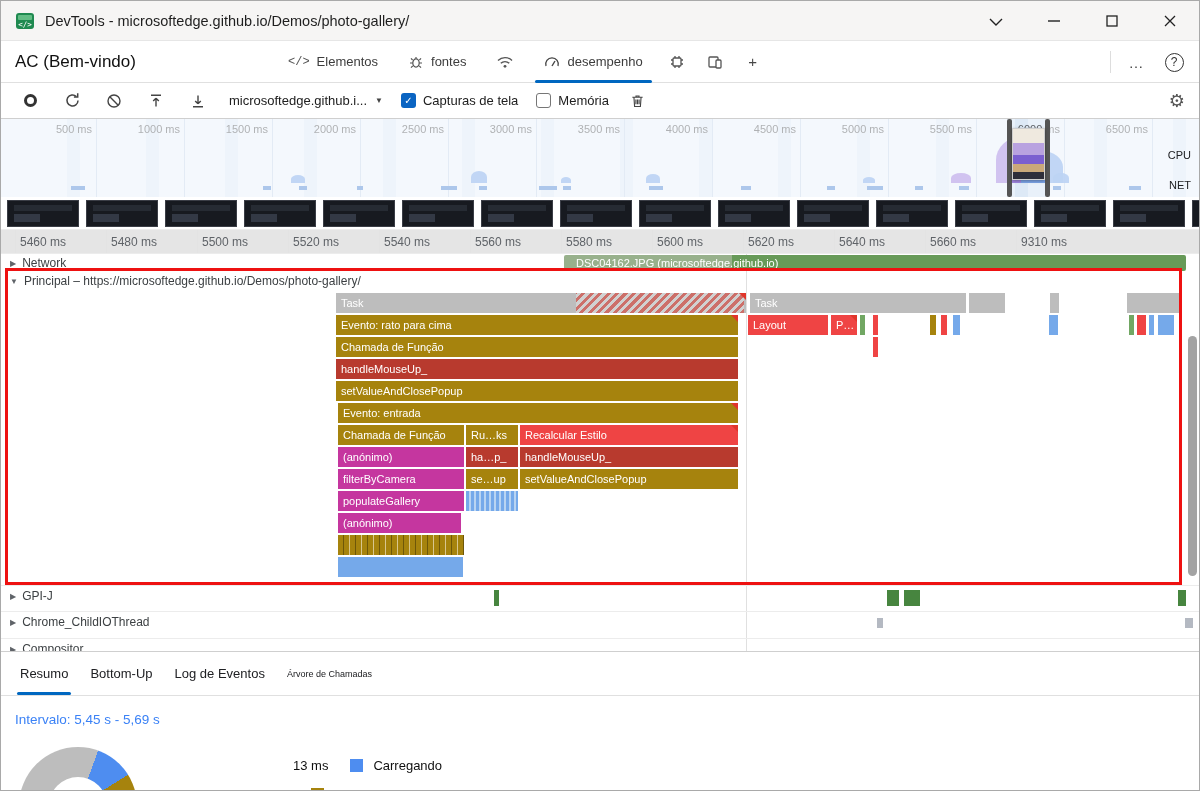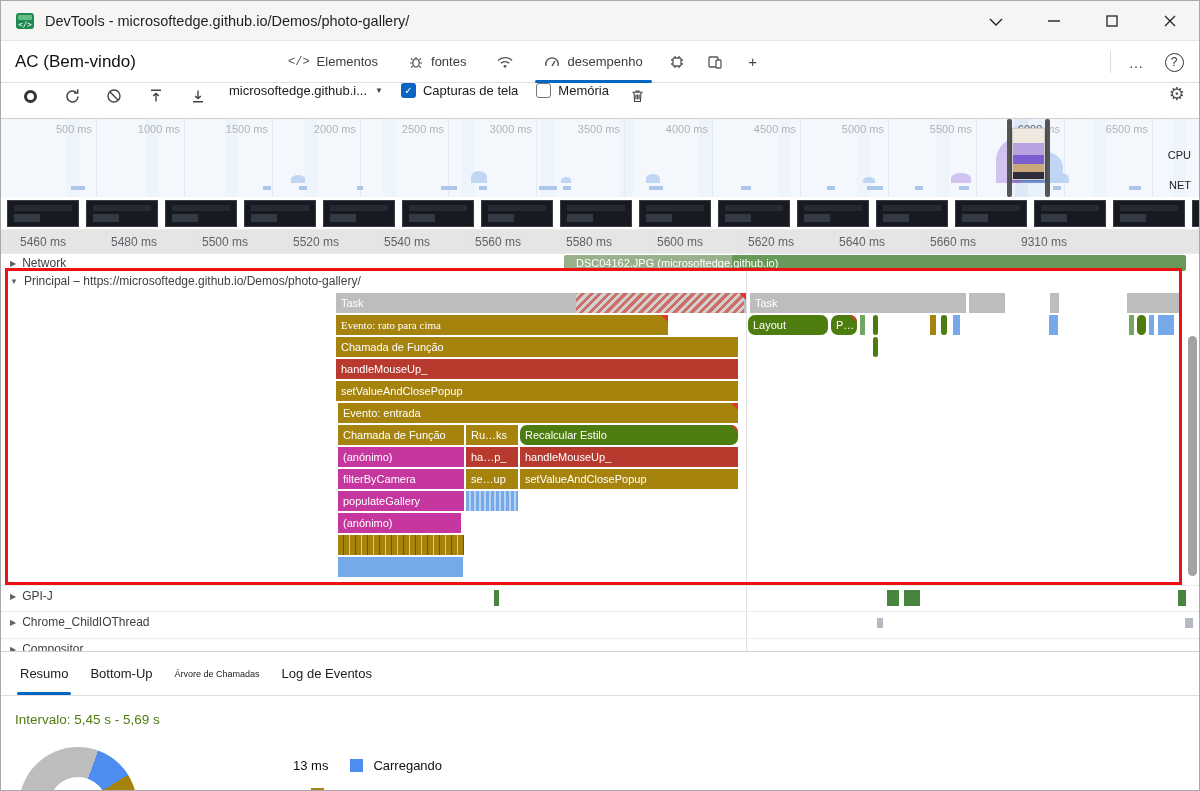--- a/index.html
+++ b/index.html
@@ -19,21 +19,21 @@
   .context { font-size:17px; color:#101010; padding:0 14px; width:272px; white-space:nowrap; }
   .dtab { display:flex; align-items:center; gap:7px; height:42px; padding:0 15px; font-size:13px; color:#3c3c3c; position:relative; white-space:nowrap; }
   .dtab.selected::after { content:""; position:absolute; left:6px; right:6px; bottom:0; height:3px; background:#0067c0; border-radius:2px; }
   .icon-btn { width:38px; height:42px; display:flex; align-items:center; justify-content:center; color:#474747; font-size:15px; }
   .tab-right { position:absolute; right:6px; top:0; height:42px; display:flex; align-items:center; }
   .vdiv { width:1px; height:22px; background:#ddd; margin:0 6px; }
   .help-circle { width:19px; height:19px; border:1.6px solid #333; border-radius:50%; display:flex; align-items:center; justify-content:center; font-size:12px; color:#333; }
   .glyph-mono { font-family:"Liberation Mono","DejaVu Sans Mono",monospace; font-size:12px; color:#555; }
 
   
-  .ptoolbar { position:absolute; top:82px; left:0; right:0; height:36px; background:#fff; border-bottom:1px solid #cfcfcf; display:flex; align-items:flex-start; }
+  .ptoolbar { position:absolute; top:82px; left:0; right:0; height:36px; background:#fff; border-bottom:1px solid #cfcfcf; display:flex; align-items:center; }
   .tool { display:flex; align-items:center; justify-content:center; width:26px; height:26px; margin-left:16px; }
   .record-ring { width:13px; height:13px; border:3px solid #333; border-radius:50%; }
   .page-select { display:flex; align-items:center; gap:8px; margin-left:18px; font-size:13px; color:#202020; }
   .caret { font-size:8px; color:#444; }
   .cb-group { display:flex; align-items:center; margin-left:18px; }
   .cb { width:15px; height:15px; border-radius:3px; display:inline-flex; align-items:center; justify-content:center; }
   .cb.checked { background:#0a64c2; color:#fff; font-size:10px; }
   .cb.un { border:1px solid #767676; background:#fff; }
   .cb-label { font-size:13px; color:#202020; margin-left:7px; }
   .gear-right { position:absolute; right:14px; font-size:18px; color:#555; }
@@ -70,39 +70,39 @@
   .track-head { position:absolute; left:0; display:flex; align-items:center; gap:6px; padding-left:9px; font-size:12px; color:#3c4043; white-space:nowrap; }
   .tri { font-size:8px; color:#5f6368; }
   .net-bar { position:absolute; left:563px; top:1px; width:622px; height:16px; border-radius:2px; color:#fff; font-size:11px; line-height:16px; padding-left:12px; white-space:nowrap; overflow:hidden;
     background:linear-gradient(90deg,#98b18c 0 27%, #679a58 27%); }
   .flame { position:absolute; left:0; top:39px; width:1185px; height:290px; }
   .bar { position:absolute; height:20px; font-size:11px; line-height:20px; color:#fff; white-space:nowrap; overflow:hidden; padding-left:5px; }
   .bar.task { background:#bdbdbd; }
   .bar.olive { background:#a6830d; }
   .bar.red { background:#b83a2e; }
   .bar.magenta { background:#c5369f; }
-  .bar.purple { background:#4d7c0f;border-radius:7px; }
+  .bar.purple { background:#ef4444; }
   .bar.blue { background:#75a9ea; }
   .bar.green { background:#71a763; }
   .bar.bluehatch { background:repeating-linear-gradient(90deg,#75a9ea 0 3px,#b9d4f2 3px 5px); }
   .bar.olivestrip { background:repeating-linear-gradient(90deg,#a6830d 0 5px,#6e5708 5px 6px,#a6830d 6px 11px,#d8c68f 11px 12px); }
   .bar.corner::after { content:""; position:absolute; top:0; right:0; border-top:7px solid #e0352b; border-left:7px solid transparent; }
   .hatch { position:absolute; top:0; bottom:0; background:repeating-linear-gradient(-45deg, rgba(217,48,37,.55) 0 3px, rgba(255,255,255,.3) 3px 6px); }
   .row-sep { position:absolute; left:0; right:0; height:1px; background:#ececec; }
   .gbar { position:absolute; height:16px; background:#47853f; }
   .iobar { position:absolute; height:10px; background:#b4b9c2; }
   .scroll-thumb { position:absolute; left:1187px; top:82px; width:9px; height:240px; background:#a3a3a3; border-radius:5px; z-index:6; }
 
   
   .bottom { position:absolute; left:0; right:0; top:650px; bottom:0; background:#fff; border-top:1px solid #cfcfcf; z-index:5; overflow:hidden; }
   .btabs { display:flex; align-items:stretch; height:44px; border-bottom:1px solid #e0e0e0; padding-left:8px; }
   .btab { padding:14px 11px 0 11px; font-size:13px; color:#202124; position:relative; white-space:nowrap; }
   .btab.active::after { content:""; position:absolute; left:8px; right:8px; bottom:0; height:3px; background:#0067c0; border-radius:2px; }
   .btab.small { font-size:9px; padding-top:17px; }
-  .range { font-size:13.5px; color:#4d7c0f; padding:16px 0 0 14px; }
+  .range { font-size:13.5px; color:#3b82f6; padding:16px 0 0 14px; }
   .donut { position:absolute; left:18px; top:95px; width:118px; height:118px; border-radius:50%;
     background:conic-gradient(#bdbdbd 0deg 20deg, #4e8df0 20deg 58deg, #a6830d 58deg 172deg, #bdbdbd 172deg 360deg); }
   .donut::after { content:""; position:absolute; left:50%; top:50%; width:58px; height:58px; margin:-29px 0 0 -29px; border-radius:50%; background:#fff; }
   .legend { position:absolute; left:248px; top:106px; display:flex; align-items:center; font-size:13px; color:#101010; }
   .lval { margin-right:22px;margin-left:44px; }
   .lsq { width:13px; height:13px; background:#4e8df0; margin-right:10px; }
   .lsq2 { position:absolute; left:310px; top:136px; width:13px; height:13px; background:#a6830d; }
 
   
   .annotation { position:absolute; left:4px; top:267px; width:1177px; height:317px; border:3px solid #ee1111; z-index:50; pointer-events:none; }
@@ -380,21 +380,21 @@
       <span class="tri">▼</span>
       <span>Principal – https://microsoftedge.github.io/Demos/photo-gallery/</span>
     </div>
 
     <div class="flame" id="flame">
         <div class="bar task corner" style="left: 335px; top: 0px; width: 410px;">Task<div class="hatch" style="left: 240px; width: 168px;"></div></div>
         <div class="bar task" style="left: 749px; top: 0px; width: 216px;">Task</div>
         <div class="bar task" style="left: 968px; top: 0px; width: 36px;"></div>
         <div class="bar task" style="left: 1049px; top: 0px; width: 9px;"></div>
         <div class="bar task" style="left: 1126px; top: 0px; width: 54px;"></div>
-        <div class="bar olive corner" style="left: 335px; top: 22px; width: 332px; font-family: Liberation Serif, serif;">Evento: rato para cima</div>
+        <div class="bar olive corner" style="left: 335px; top: 22px; width: 402px;">Evento: rato para cima</div>
         <div class="bar purple" style="left: 747px; top: 22px; width: 80px;">Layout</div>
         <div class="bar purple corner" style="left: 830px; top: 22px; width: 26px;">P…</div>
         <div class="bar green" style="left: 859px; top: 22px; width: 5px;"></div>
         <div class="bar purple" style="left: 872px; top: 22px; width: 5px;"></div>
         <div class="bar olive" style="left: 929px; top: 22px; width: 6px;"></div>
         <div class="bar purple" style="left: 940px; top: 22px; width: 6px;"></div>
         <div class="bar blue" style="left: 952px; top: 22px; width: 7px;"></div>
         <div class="bar blue" style="left: 1048px; top: 22px; width: 9px;"></div>
         <div class="bar green" style="left: 1128px; top: 22px; width: 5px;"></div>
         <div class="bar purple" style="left: 1136px; top: 22px; width: 9px;"></div>
@@ -449,22 +449,22 @@
       <span>Compositor</span>
     </div>
 
     <div class="scroll-thumb"></div>
   </div>
 
   <div class="bottom">
     <div class="btabs">
       <div class="btab active">Resumo</div>
       <div class="btab">Bottom-Up</div>
+      <div class="btab">Log de Eventos</div>
       <div class="btab small">Árvore de Chamadas</div>
-      <div class="btab">Log de Eventos</div>
     </div>
     <div class="range">Intervalo: 5,45 s - 5,69 s</div>
     <div class="donut"></div>
     <div class="legend">
       <span class="lval">13 ms</span>
       <span class="lsq"></span>
       <span>Carregando</span>
     </div>
     <div class="lsq2"></div>
   </div>

